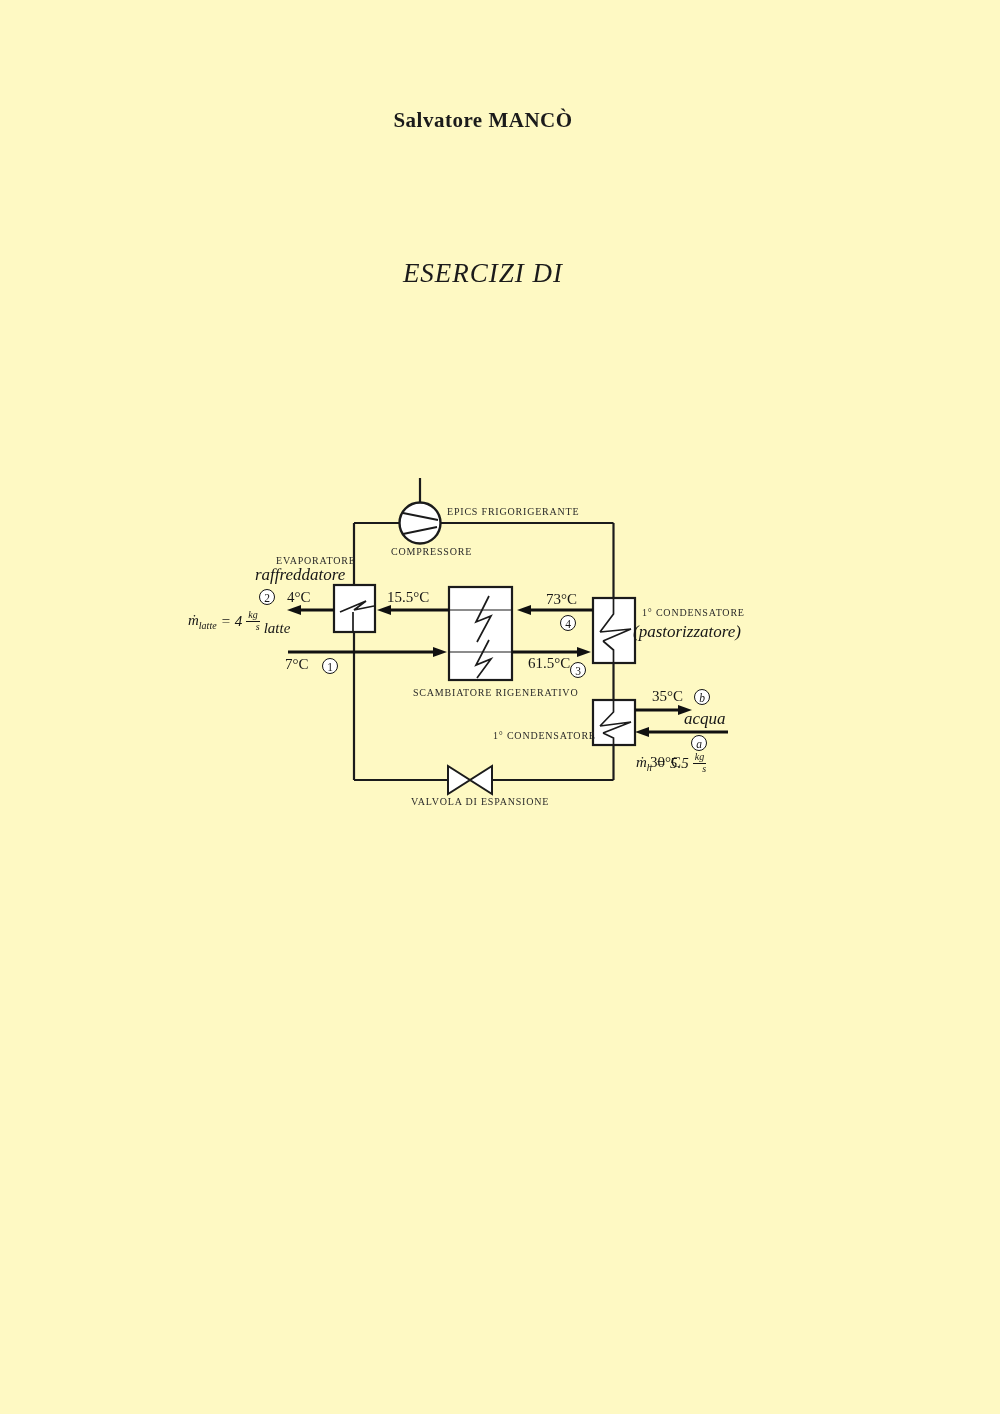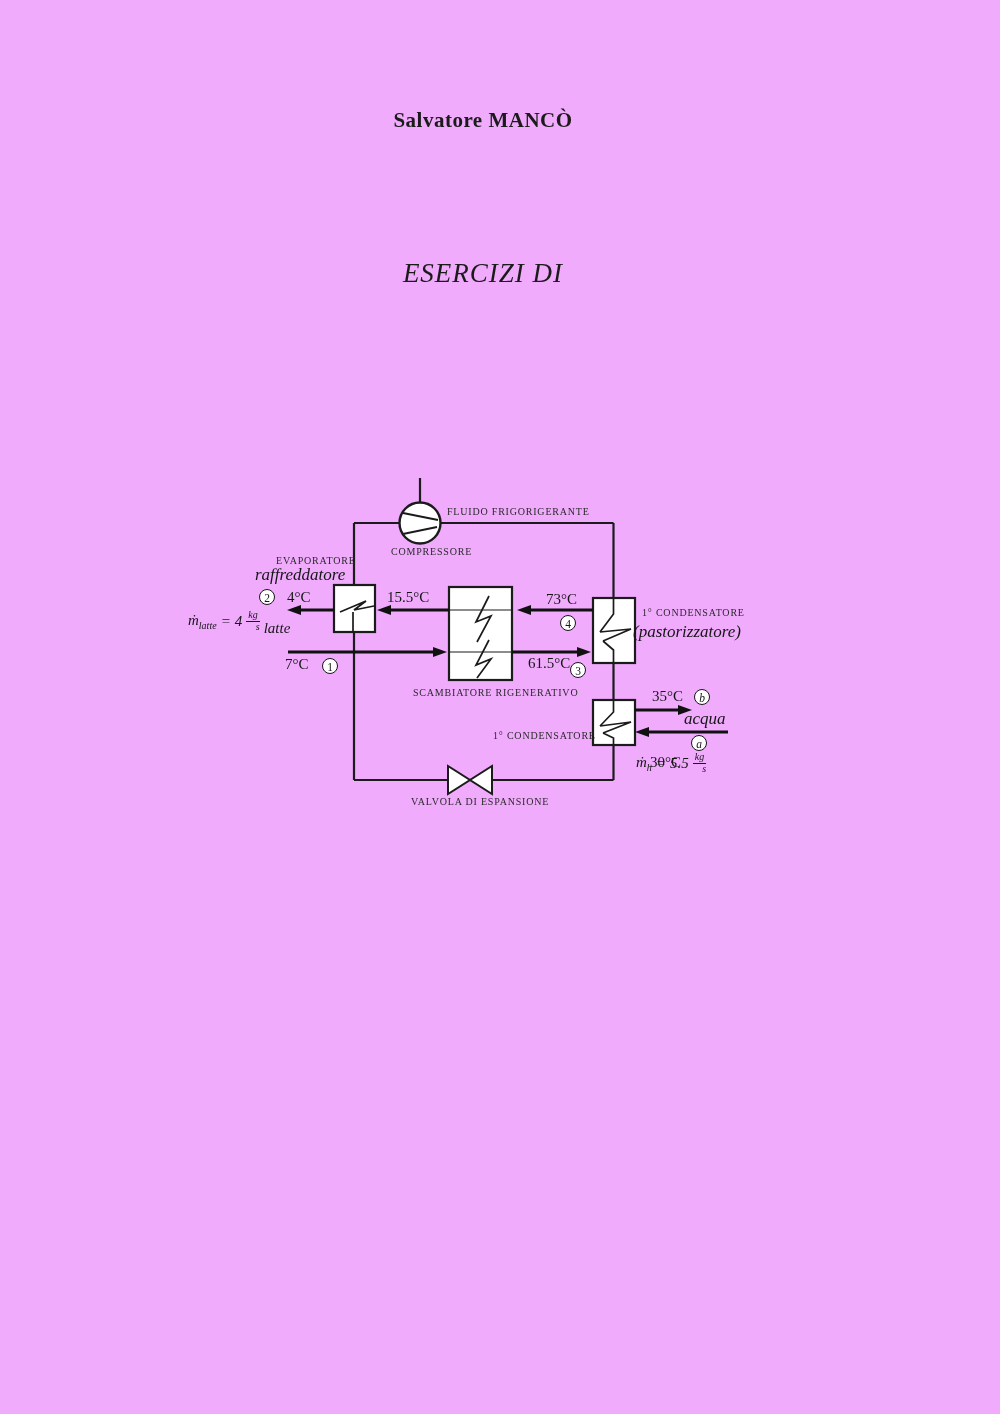--- a/index.html
+++ b/index.html
@@ -1,17 +1,17 @@
 <!DOCTYPE html>
 <html><head>
 <meta charset="utf-8">
 <style>
   html,body{margin:0;padding:0;background:#fff;}
   #page{
-    position:relative;width:1000px;height:1414px;background:#f0abfc;overflow:hidden;
+    position:relative;width:1000px;height:1414px;background:#fef9c3;overflow:hidden;
     font-family:"Liberation Serif","DejaVu Serif",serif;color:#1b1b1b;
   }
   .abs{position:absolute;white-space:nowrap;}
   .centerline{position:absolute;left:0;width:966px;text-align:center;}
   .author{font-size:21px;font-weight:bold;letter-spacing:.5px;}
   .title1{font-size:27px;font-style:italic;letter-spacing:1px;}
   .title2{font-size:45px;font-style:italic;letter-spacing:1px;}
   .publisher{font-size:21px;font-weight:bold;letter-spacing:1.5px;}
   .caps{font-size:10px;letter-spacing:.8px;color:#2a2a2a;}
   .ital{font-style:italic;font-size:17px;color:#161616;}
@@ -91,21 +91,21 @@
       <polygon points="447,652 433,647 433,657" stroke="none"></polygon>
       <path d="M512,652 H578" fill="none"></path>
       <polygon points="591,652 577,647 577,657" stroke="none"></polygon>
       <path d="M635,710 H681" fill="none"></path>
       <polygon points="692,710 678,705 678,715" stroke="none"></polygon>
       <path d="M728,732 H646" fill="none"></path>
       <polygon points="635,732 649,727 649,737" stroke="none"></polygon>
     </g>
   </svg>
 
-  <div class="abs caps" style="left:447px;top:506px;">FLUIDO FRIGORIGERANTE</div>
+  <div class="abs caps" style="left:447px;top:506px;">EPICS FRIGORIGERANTE</div>
   <div class="abs caps" style="left:391px;top:546px;">COMPRESSORE</div>
   <div class="abs caps" style="left:276px;top:555px;">EVAPORATORE</div>
   <div class="abs ital" style="left:255px;top:565px;">raffreddatore</div>
   <div class="abs caps" style="left:413px;top:687px;">SCAMBIATORE RIGENERATIVO</div>
   <div class="abs caps" style="left:642px;top:607px;">1° CONDENSATORE</div>
   <div class="abs ital" style="left:633px;top:622px;">(pastorizzatore)</div>
   <div class="abs caps" style="left:493px;top:730px;">1° CONDENSATORE</div>
   <div class="abs caps" style="left:411px;top:796px;">VALVOLA DI ESPANSIONE</div>
   <div class="abs ital" style="left:684px;top:709px;">acqua</div>
 

